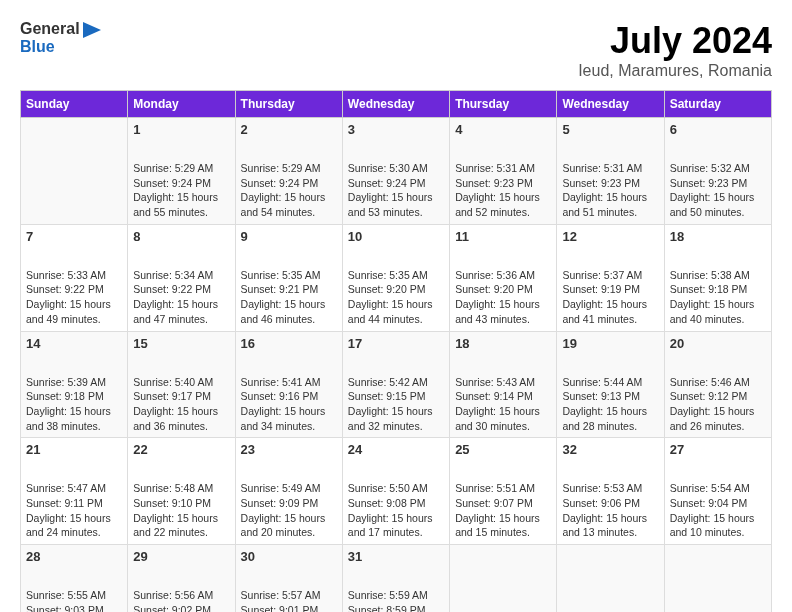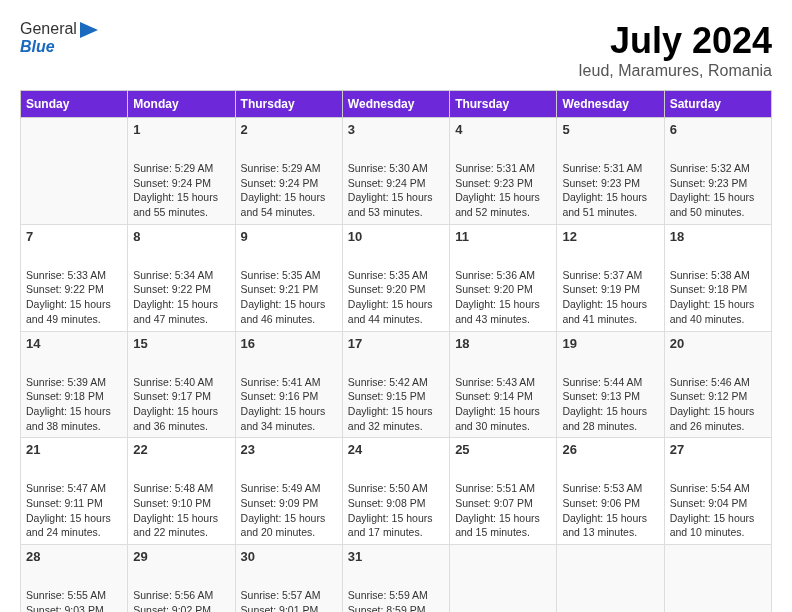--- a/index.html
+++ b/index.html
@@ -73,24 +73,24 @@
       color: #333;
       margin-top: 24px;
     }
   </style>
 </head>
 <body>
 
 <div class="header">
   <div class="logo">
     <div style="display:flex;flex-direction:column;line-height:1.1">
-      <span style="font-size:16px;font-weight:normal;color:#333;">General<svg style="display:inline;vertical-align:middle;margin-left:3px" width="18" height="16" viewBox="0 0 18 16">
+      <span style="font-size:16px;font-weight:bold;color:#333;">General<svg style="display:inline;vertical-align:middle;margin-left:3px" width="18" height="16" viewBox="0 0 18 16">
             <polygon points="0,0 18,8 0,16" fill="#1a6abf"></polygon>
           </svg></span>
-      <span style="font-size:16px;font-weight:bold;color:#1a6abf;font-style:italic;">Blue</span>
+      <span style="font-size:16px;font-weight:bold;color:#1a6abf;">Blue</span>
     </div>
   </div>
   <div class="title-block">
     <h1>July 2024</h1>
     <h2>Ieud, Maramures, Romania</h2>
   </div>
 </div>
 
 <table>
   <thead>
@@ -207,21 +207,21 @@
         </td>
         <td>
           <span class="day-num">24</span>
           <div class="day-info">Sunrise: 5:50 AM<br>Sunset: 9:08 PM<br>Daylight: 15 hours<br>and 17 minutes.</div>
         </td>
         <td>
           <span class="day-num">25</span>
           <div class="day-info">Sunrise: 5:51 AM<br>Sunset: 9:07 PM<br>Daylight: 15 hours<br>and 15 minutes.</div>
         </td>
         <td>
-          <span class="day-num">26</span>
+          <span class="day-num">32</span>
           <div class="day-info">Sunrise: 5:53 AM<br>Sunset: 9:06 PM<br>Daylight: 15 hours<br>and 13 minutes.</div>
         </td>
         <td>
           <span class="day-num">27</span>
           <div class="day-info">Sunrise: 5:54 AM<br>Sunset: 9:04 PM<br>Daylight: 15 hours<br>and 10 minutes.</div>
         </td>
       </tr>
       <tr>
         <td>
           <span class="day-num">28</span>

